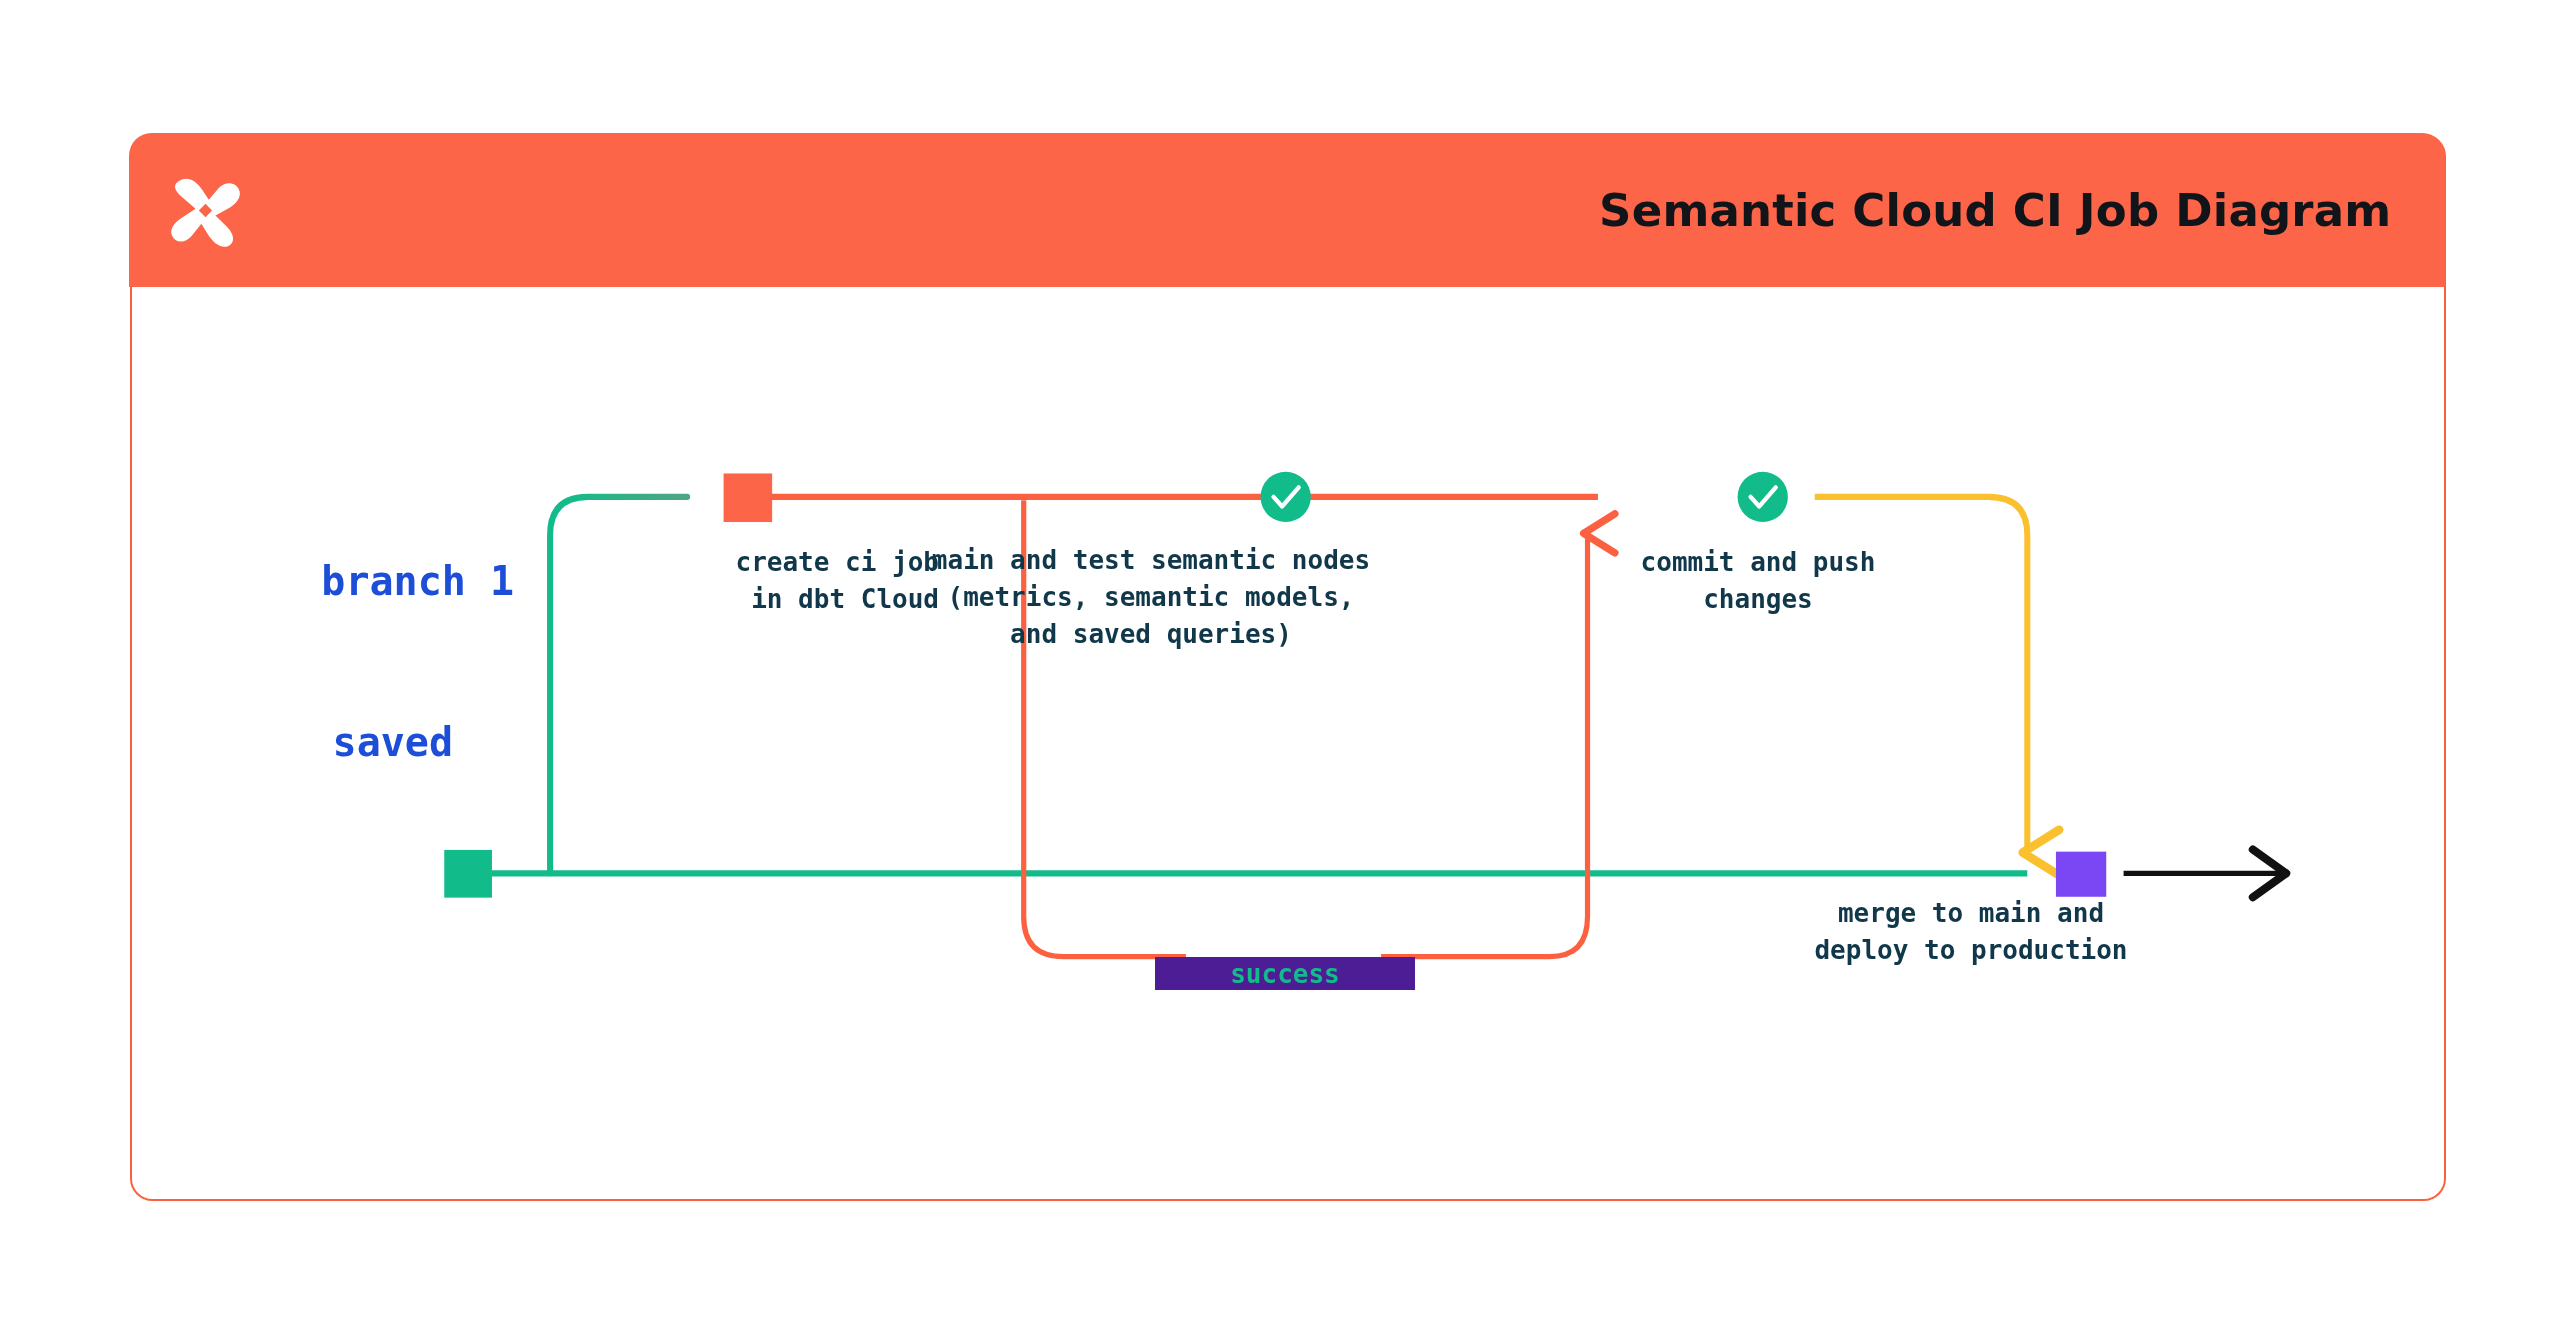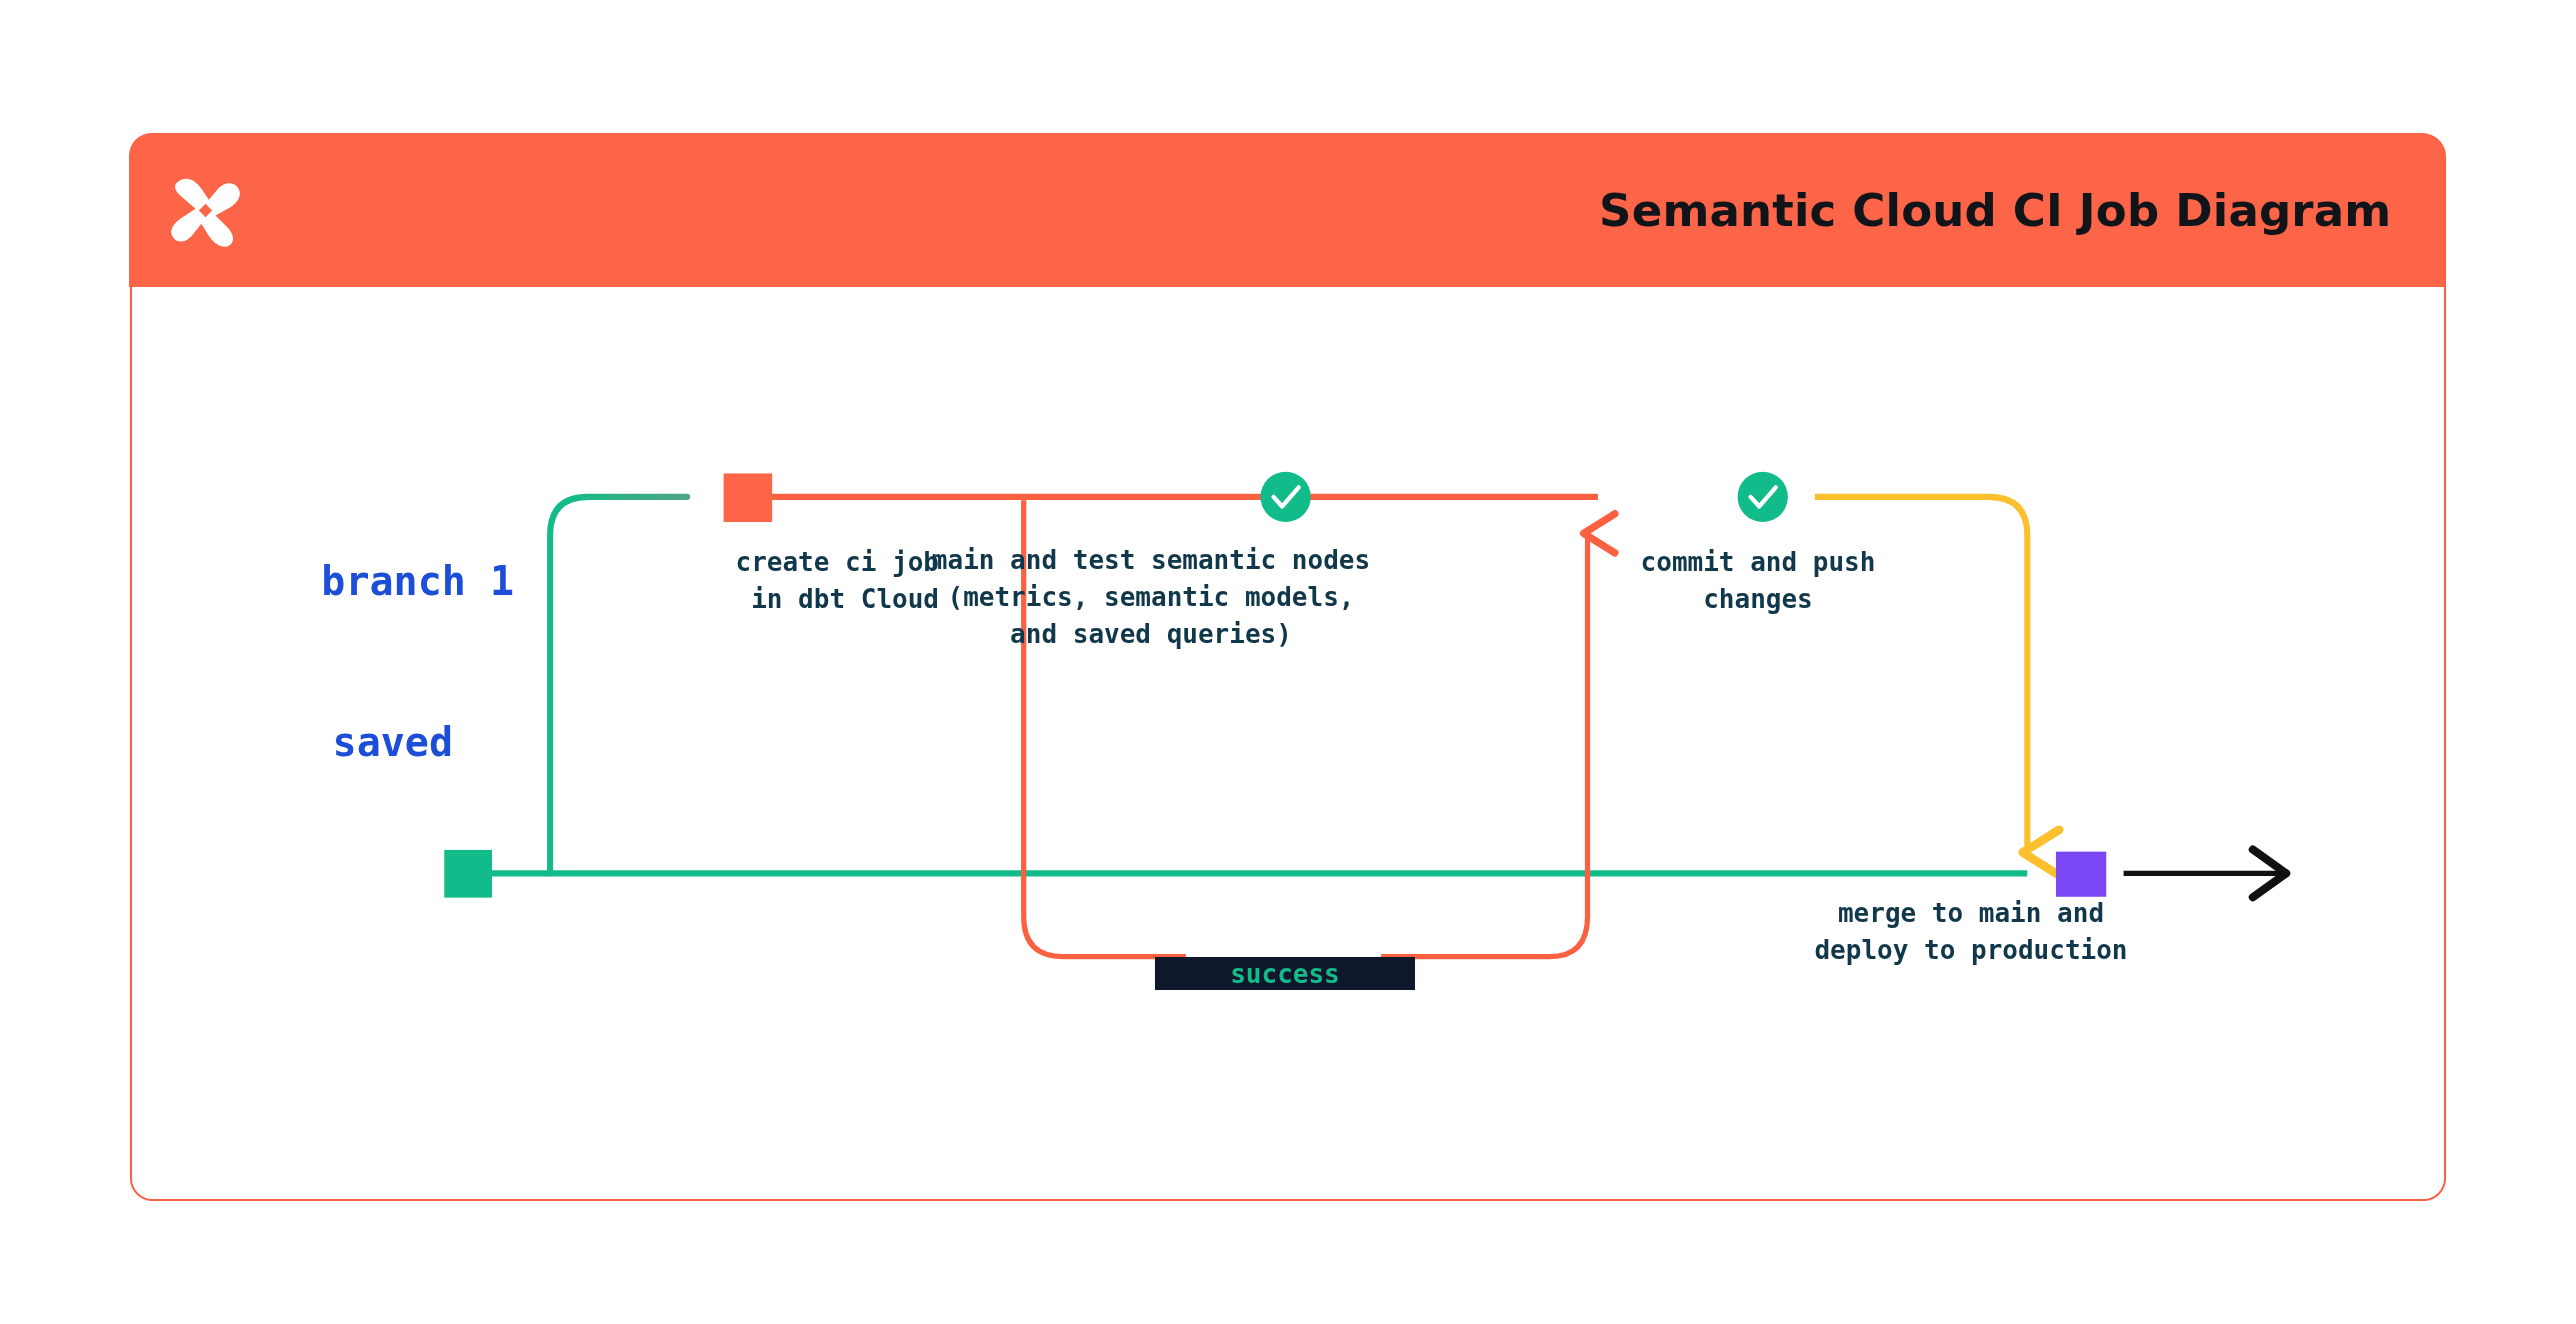--- a/index.html
+++ b/index.html
@@ -97,21 +97,21 @@
   #cap-success {
     position: absolute;
     left: 1023px;
     top: 821px;
     width: 260px;
     font-family: "DejaVu Sans Mono", monospace;
     font-weight: 700;
     font-size: 26px;
     color: #12BC8A;
     text-align: center;
-    background: #0f172a;
+    background: #4c1d95;
     padding: 1.7px 15.6px;
     box-sizing: border-box;
   }
 </style>
 </head>
 <body>
 
 <div id="card">
 
   <div id="header">

